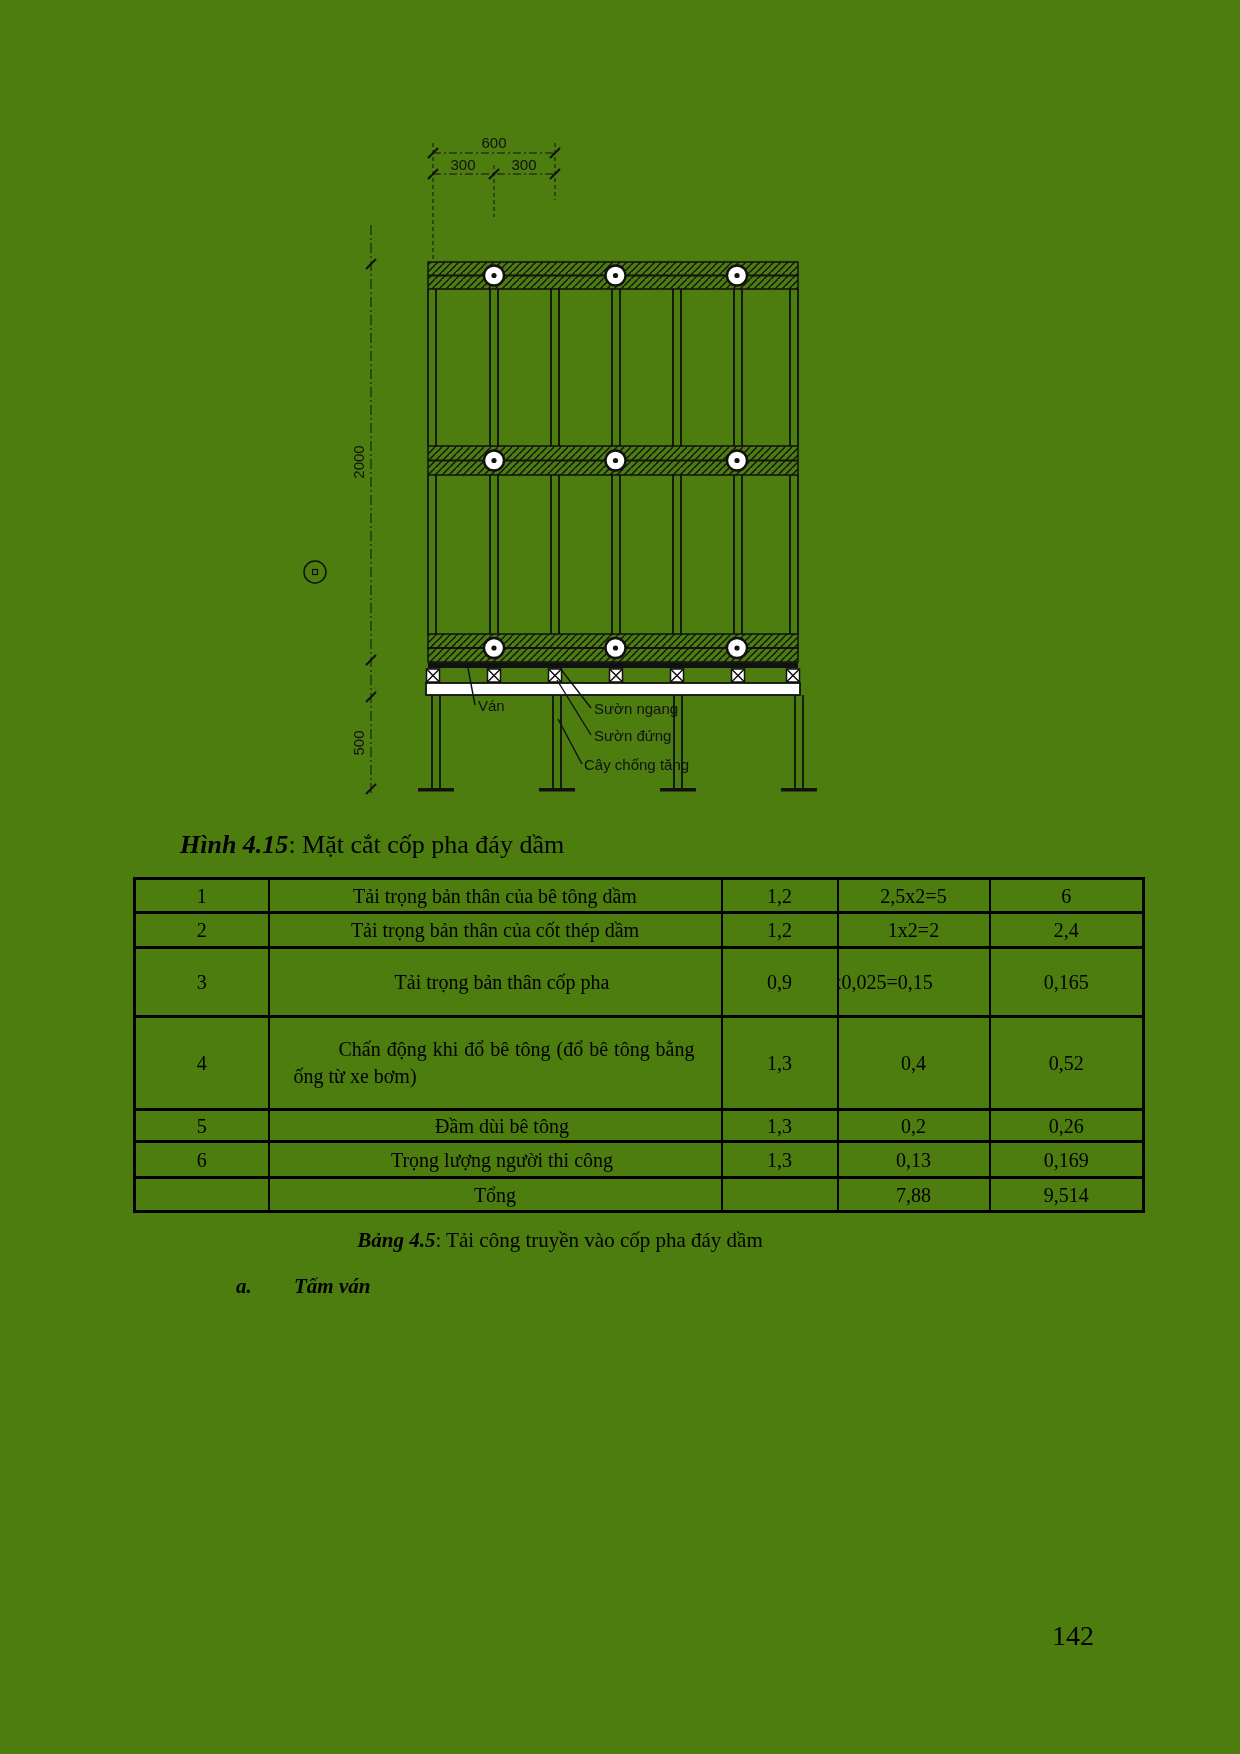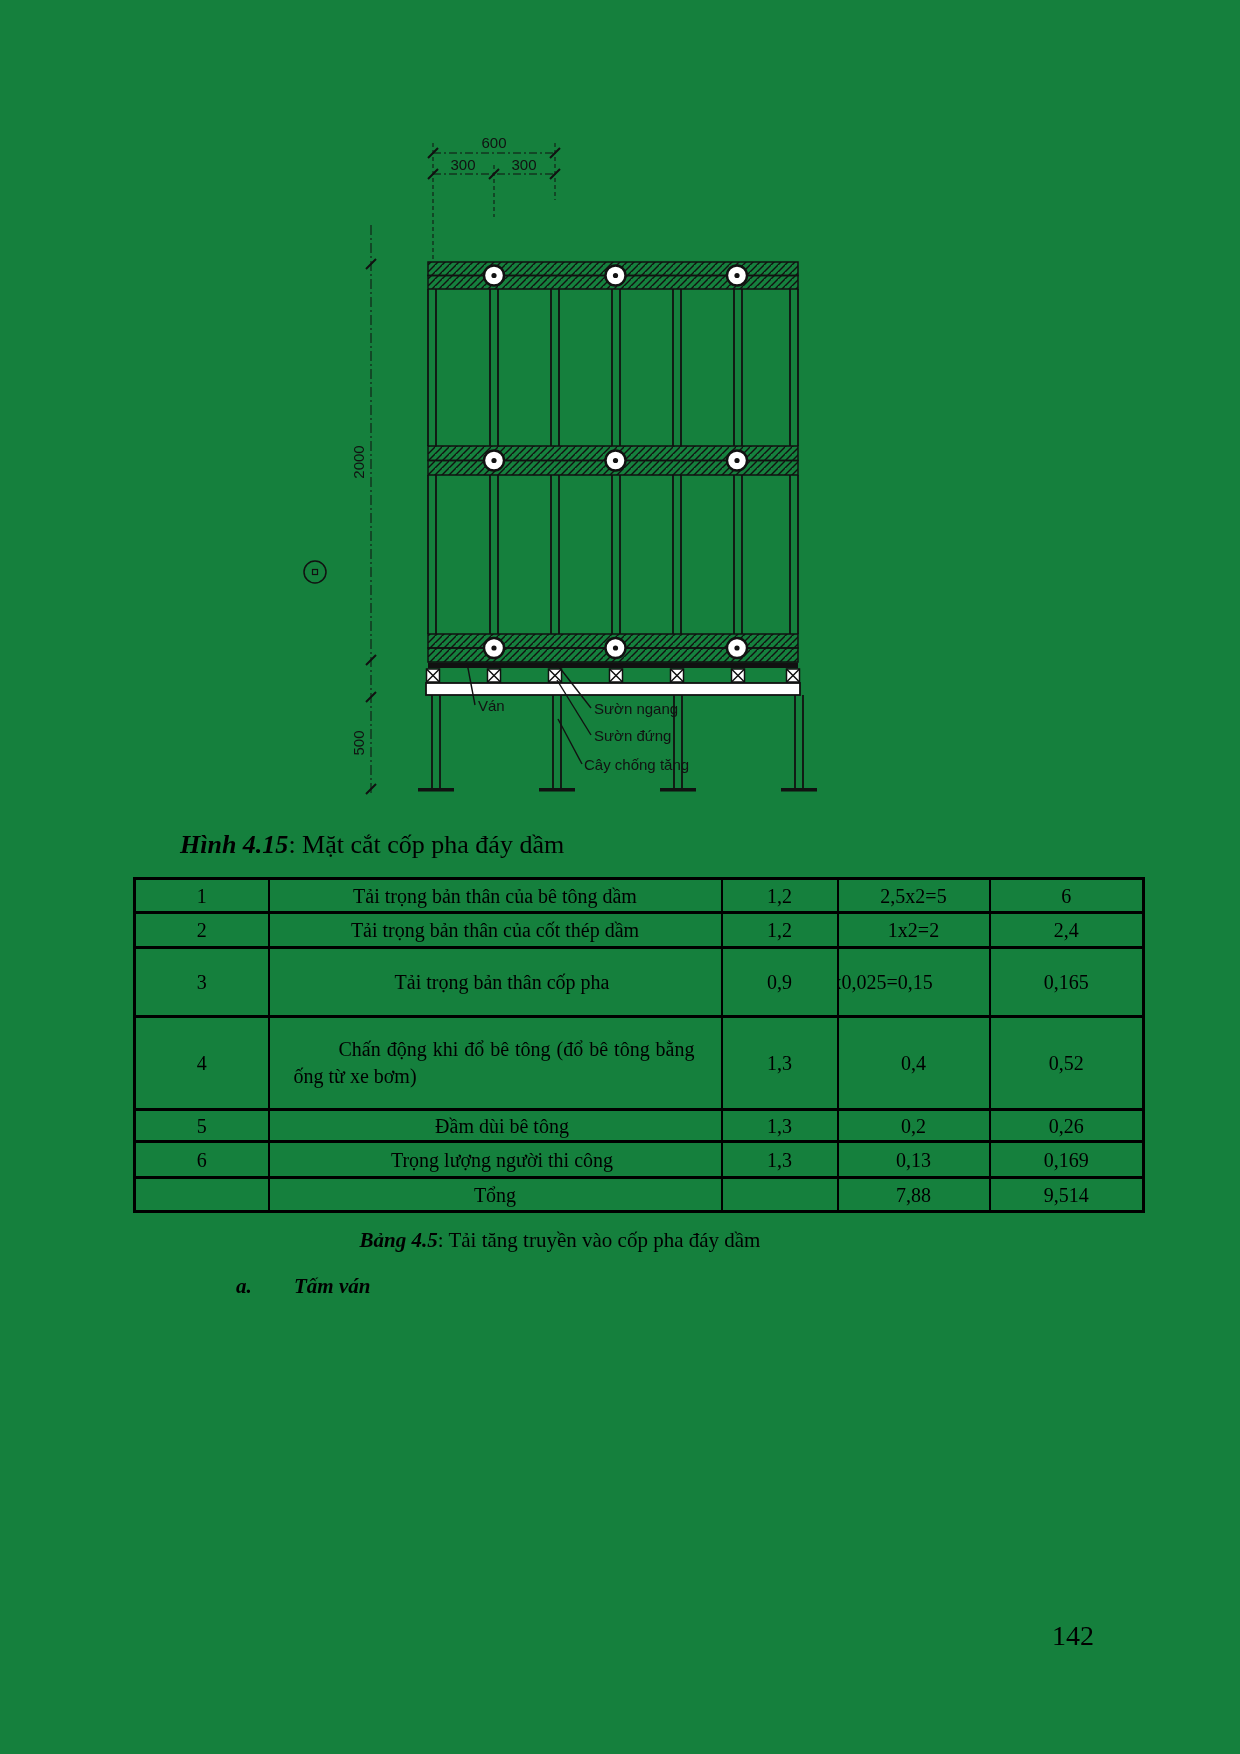--- a/index.html
+++ b/index.html
@@ -1,16 +1,16 @@
 <!DOCTYPE html>
 <html><head>
 <meta charset="utf-8">
 <style>
   html,body{margin:0;padding:0;background:#fff;}
-  .page{position:relative;width:1240px;height:1754px;background:#15803d;color:#000;
+  .page{position:relative;width:1240px;height:1754px;background:#4d7c0f;color:#000;
         font-family:"Liberation Serif", serif;overflow:hidden;}
   svg text{font-family:"Liberation Sans", sans-serif;fill:#111;}
   .fig{position:absolute;left:260px;top:125px;}
   .fig-caption{position:absolute;left:180px;top:830px;width:760px;text-align:left;
                font-size:26px;}
   .fig-caption b, .tbl-caption b{font-style:italic;}
   .loadtable{position:absolute;left:133px;top:877px;width:1009px;border-collapse:collapse;
              table-layout:fixed;border:3px solid #000;}
   .loadtable td{border-left:2px solid #000;border-right:2px solid #000;
                 border-top:3px solid #000;border-bottom:3px solid #000;
@@ -251,21 +251,21 @@
       <td></td>
       <td>Tổng</td>
       <td></td>
       <td>7,88</td>
       <td>9,514</td>
     </tr>
   </tbody>
     </table>
 
   <div class="tbl-caption">
-    <b>Bảng 4.5</b><span>: Tải tăng truyền vào cốp pha đáy dầm</span>
+    <b>Bảng 4.5</b><span>: Tải công truyền vào cốp pha đáy dầm</span>
   </div>
 
   <div class="section-heading">
     <span class="marker">a.</span><span>Tấm ván</span>
   </div>
 
   <div class="page-number">142</div>
 </div>
 
 </body></html>

